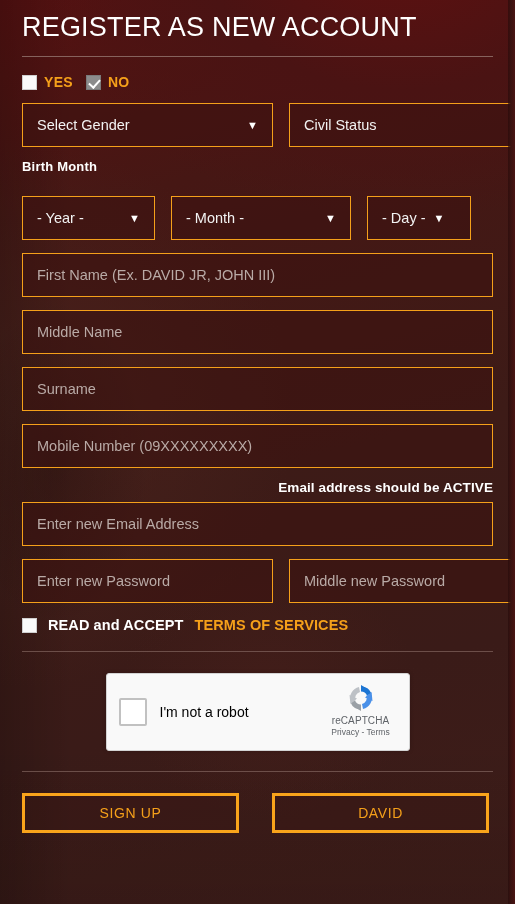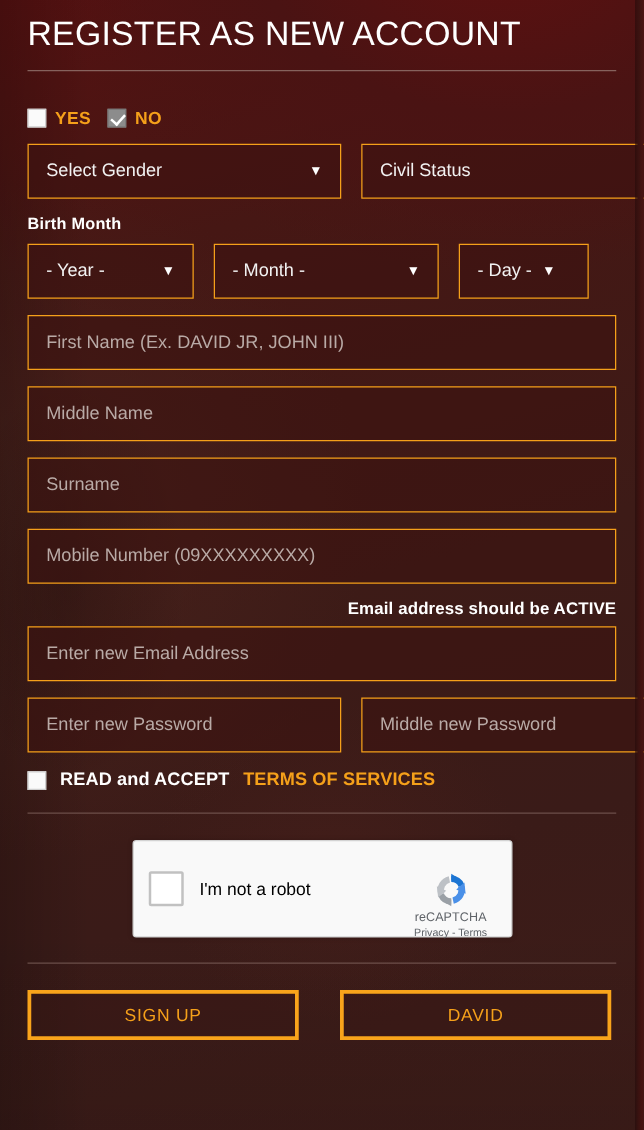--- a/index.html
+++ b/index.html
@@ -94,21 +94,20 @@
     font-size: 12.5px;
     font-weight: bold;
     line-height: 16px;
     letter-spacing: 0.2px;
   }
   .nbi-opts {
     display: flex;
     align-items: center;
     gap: 7px;
     padding-top: 2px;
-    margin-top: 12px;
   }
   .cb {
     width: 15px; height: 15px;
     display: inline-block;
     background: #fafafa;
     border: 1px solid #cfcfcf;
     flex: none;
     position: relative;
   }
   .cb.checked {
@@ -159,21 +158,21 @@
   }
   .field.select.compact .caret {
     margin-left: 8px;
   }
 
   .row {
     display: flex;
     gap: 16px;
     margin-top: 13px;
   }
-  .row.tight { margin-top: 9px; }
+  .row.tight { margin-top: 22px; }
   .half { width: 251px; flex: none; }
   .bd-year  { width: 133px; flex: none; }
   .bd-month { width: 180px; flex: none; }
   .bd-day   { width: 104px;  flex: none; }
 
   .single { margin-top: 13px; }
 
   .section-label {
     color: #ffffff;
     font-size: 13px;
@@ -244,21 +243,21 @@
   }
   .captcha-label {
     color: #000000;
     font-size: 14px;
     margin-left: 13px;
     font-family: "Liberation Sans", sans-serif;
   }
   .captcha-brand {
     position: absolute;
     right: 11px;
-    top: 23px;
+    top: 8px;
     width: 74px;
     text-align: center;
   }
   .captcha-logo { display: block; margin: 0 auto; }
   .captcha-name {
     color: #5f6368;
     font-size: 10px;
     margin-top: 1px;
     letter-spacing: 0.1px;
   }

